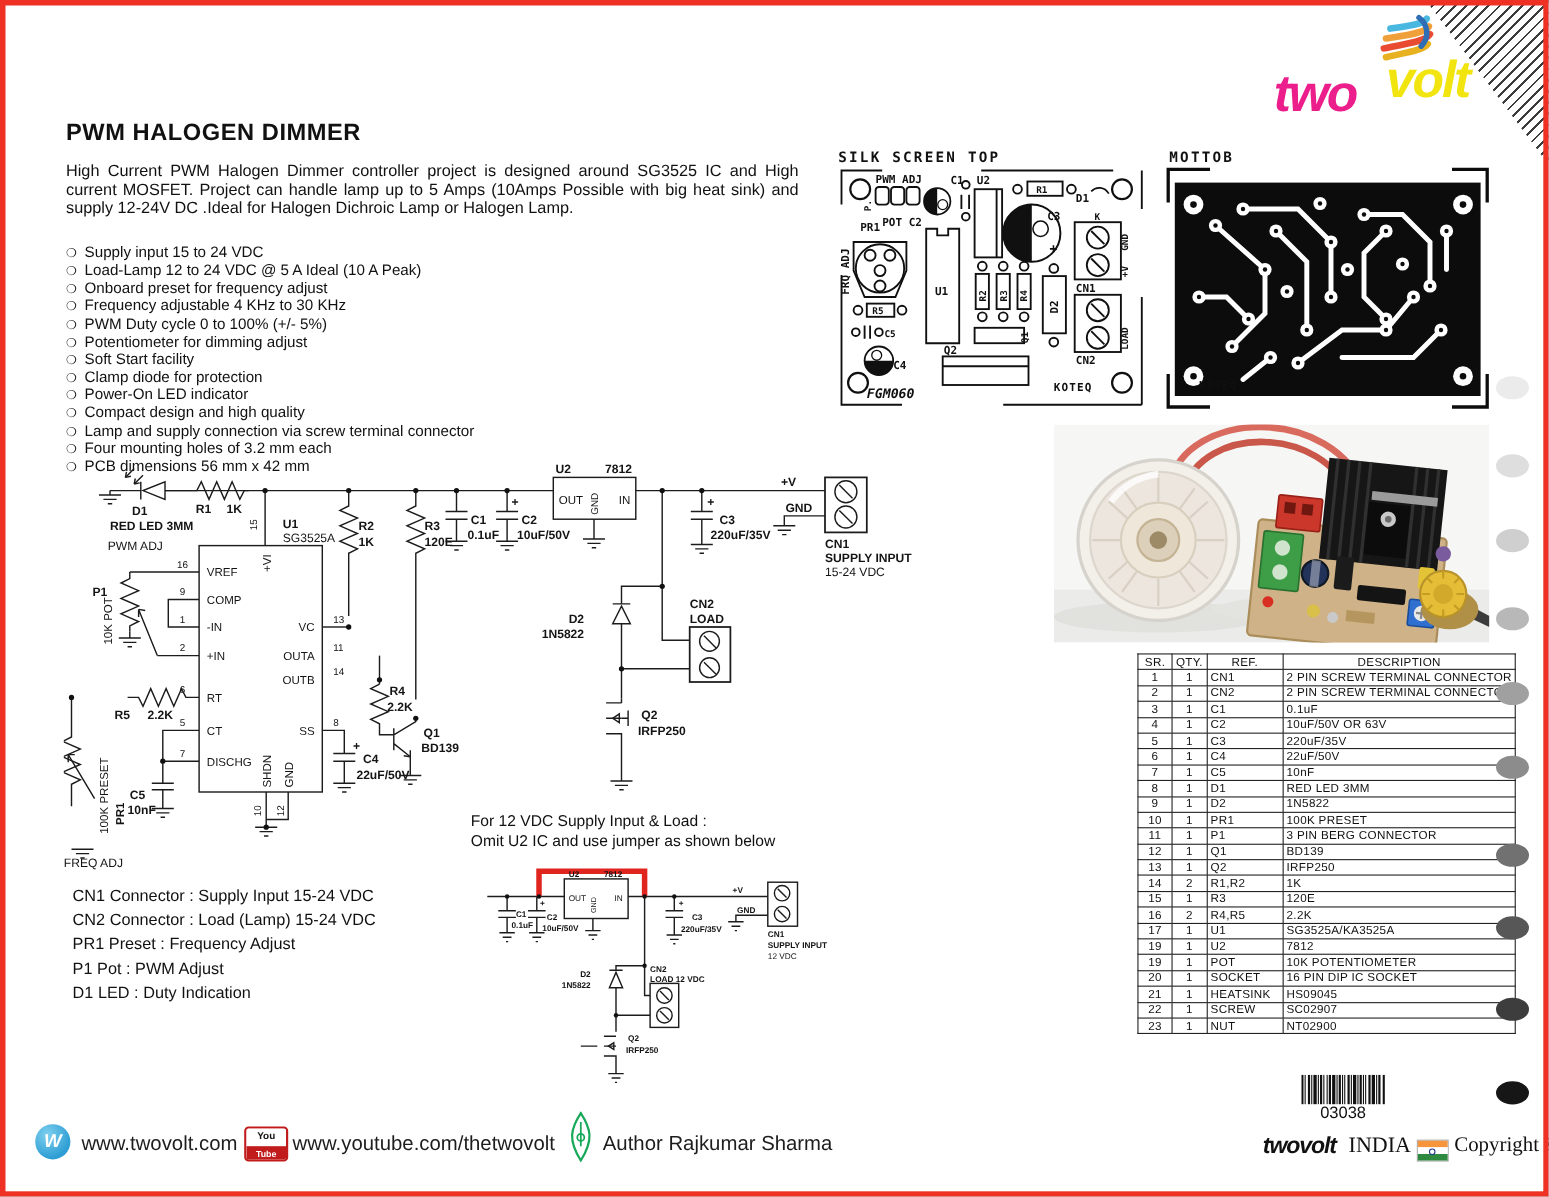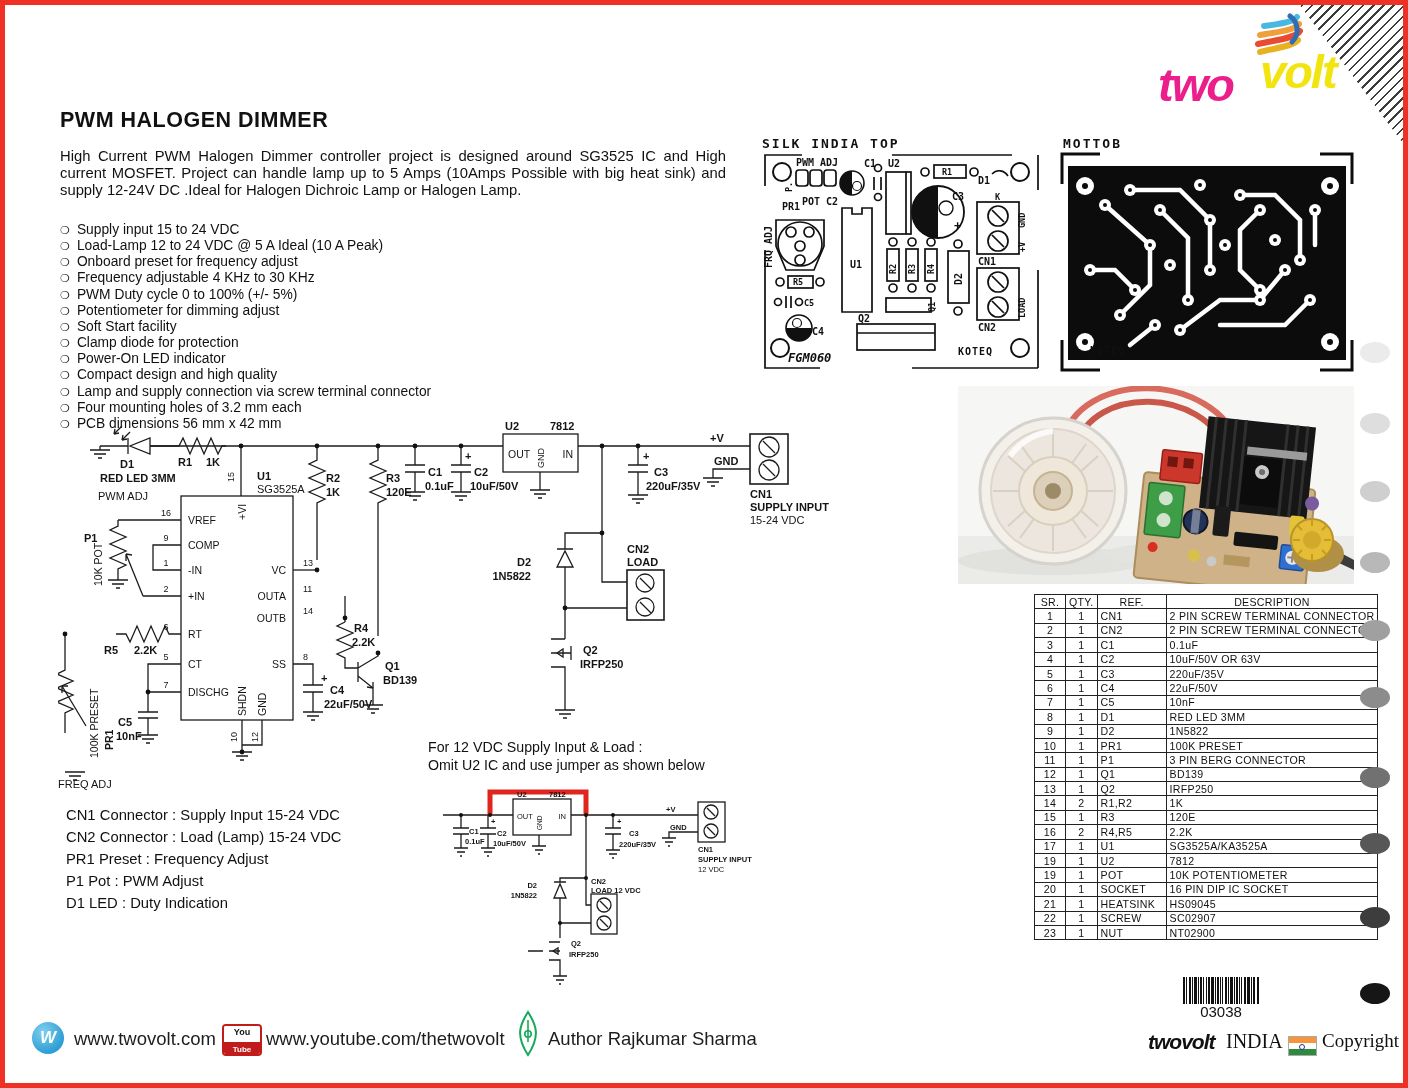--- a/index.html
+++ b/index.html
@@ -95,21 +95,21 @@
       <li><span class="blt">❍</span><span>Potentiometer for dimming adjust</span></li>
       <li><span class="blt">❍</span><span>Soft Start facility</span></li>
       <li><span class="blt">❍</span><span>Clamp diode for protection</span></li>
       <li><span class="blt">❍</span><span>Power-On LED indicator</span></li>
       <li><span class="blt">❍</span><span>Compact design and high quality</span></li>
       <li><span class="blt">❍</span><span>Lamp and supply connection via screw terminal connector</span></li>
       <li><span class="blt">❍</span><span>Four mounting holes of 3.2 mm each</span></li>
       <li><span class="blt">❍</span><span>PCB dimensions 56 mm x 42 mm</span></li>
     </ul>
 
-  <span class="diaglabel" style="left:762px;top:136px">SILK INDIA TOP</span>
+  <span class="diaglabel" style="left:762px;top:136px">SILK SCREEN TOP</span>
   <svg class="abs" style="left:762px;top:150px" width="280" height="224" viewBox="0 0 280 224">
 
     <g class="skl" stroke-width="2.4">
       <path d="M3 36 V5 H40 M130 5 H250 M276 5 V40 M3 100 V218 H58 M150 218 H276 M276 120 V218"></path>
     </g>
 
     <g fill="none" stroke="#101010" stroke-width="2">
       <circle cx="20" cy="22" r="9"></circle>
         <circle cx="258" cy="22" r="9"></circle>
       <circle cx="18" cy="198" r="9"></circle>

